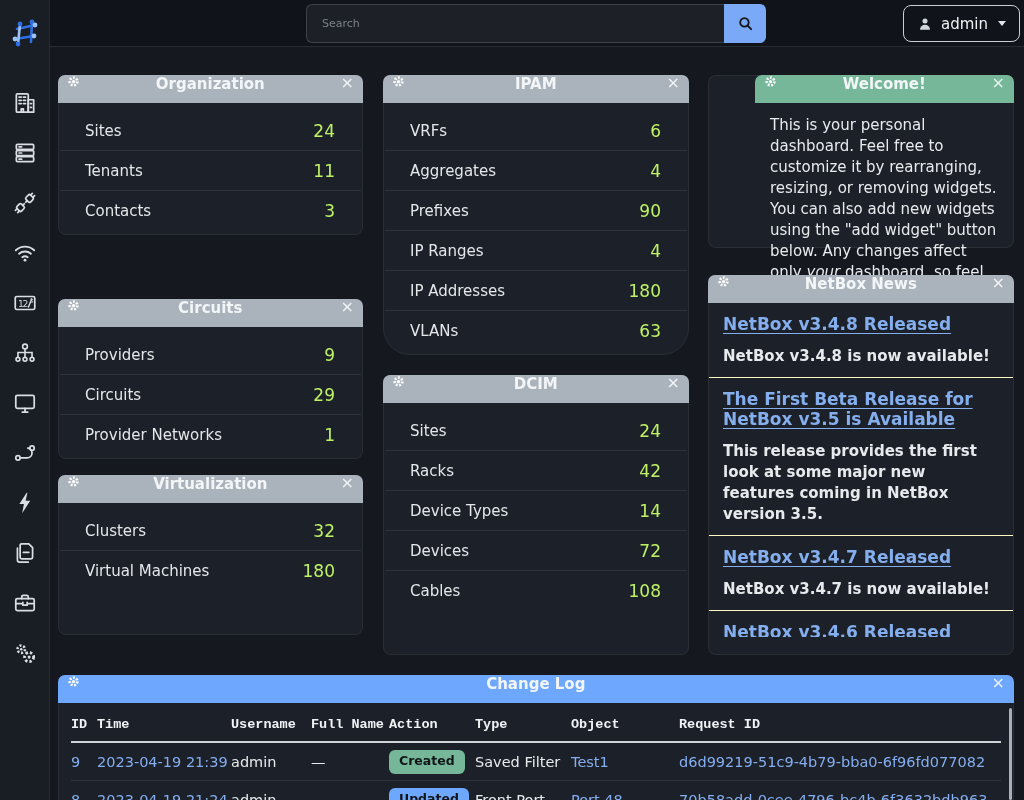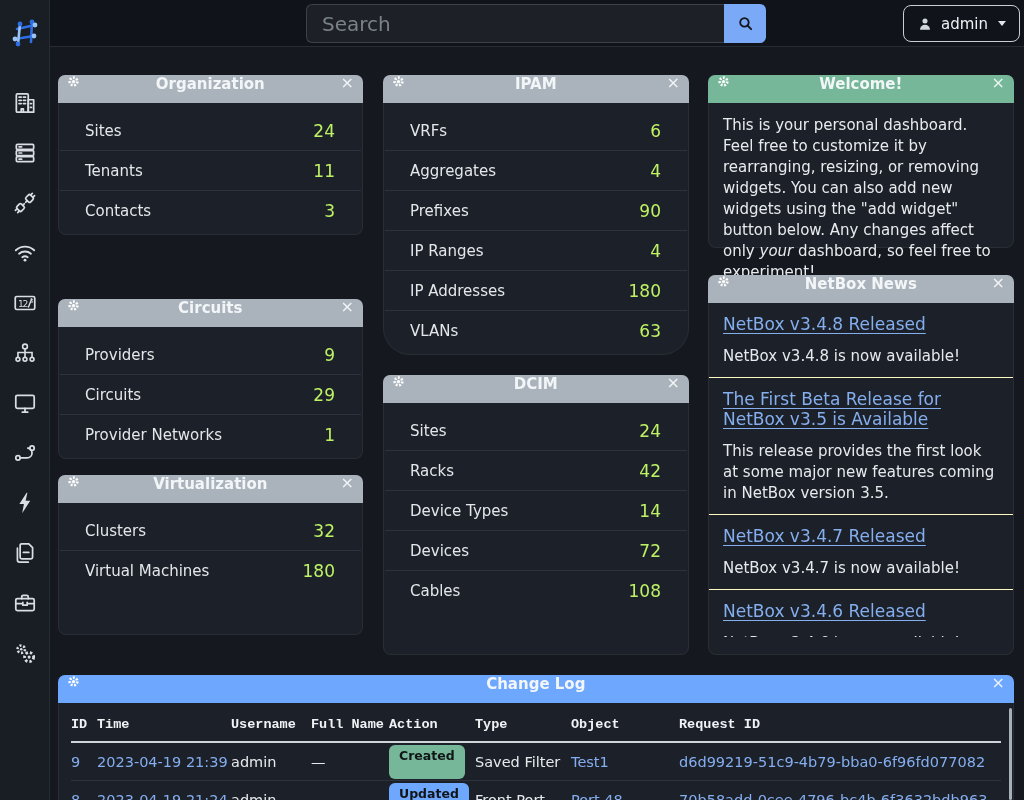--- a/index.html
+++ b/index.html
@@ -8,21 +8,21 @@
     position:relative; width:1024px; height:800px; overflow:hidden;
     background:#15181e;
     font-family:"DejaVu Sans","Liberation Sans",sans-serif;
     color:#e6eaed;
   }
   
   .navbar { position:absolute; left:50px; top:0; right:0; height:47px;
             background:#10141a; border-bottom:1px solid #262c34; }
   .search-wrap { position:absolute; left:256px; top:4px; width:460px; height:39px; display:flex; }
   .search-input { flex:1; background:#1d2127; border:1px solid #3b424b; border-right:none;
-                  border-radius:6px 0 0 6px; color:#e4e8eb; padding:0 15px; font-size:20px; outline:none;
+                  border-radius:6px 0 0 6px; color:#e4e8eb; padding:0 15px; font-size:11px; outline:none;
                   font-family:inherit; }
   .search-input::placeholder { color:#79818a; }
   .search-btn { width:42px; background:#79a9f7; border:none; border-radius:0 6px 6px 0;
                 display:flex; align-items:center; justify-content:center; cursor:pointer; }
   .user-btn { position:absolute; right:4px; top:5px; height:37px; padding:0 13px;
               background:transparent; border:1px solid #c9cfd6; border-radius:8px;
               color:#eef1f4; font-size:15px; display:flex; align-items:center; gap:8px;
               font-family:inherit; cursor:pointer; }
   .caret { width:0; height:0; border-left:4px solid transparent; border-right:4px solid transparent;
            border-top:5px solid #dfe4e8; margin-left:2px; }
@@ -48,36 +48,36 @@
   .stat-body { padding-top:8px; }
   .stat-row { height:40px; margin:0 1px; padding:0 26px 0 25px;
               display:flex; align-items:center; justify-content:space-between;
               border-bottom:1px solid #2d333c; cursor:pointer; }
   .stat-row:last-child { border-bottom:none; }
   .stat-label { font-size:15px; color:#e3e7ea; }
   .stat-value { font-size:17px; color:#bef264; }
   
   .welcome-body { padding:12px 14px; font-size:15px; line-height:21px; color:#e8ebee; }
   
-  .news-body { height:334px; overflow:hidden; }
+  .news-body { height:334px; overflow:hidden;font-weight:bold; }
   .news-item { padding:11px 14px 10px; }
   .news-item + .news-item { border-top:1px solid #fef9c3; }
   .news-headline { font-size:17px; line-height:20px; color:#84aeee;
                    text-decoration:underline; text-underline-offset:3px; cursor:pointer; }
   .news-summary { margin-top:12px; font-size:15px; line-height:21px; color:#e6eaed; }
   
   .cl-table { margin:7px 12px 0; }
   .cl-grid { display:grid; grid-template-columns:26px 134px 80px 78px 86px 96px 108px 1fr;
              align-items:center; }
   .cl-head { border-bottom:2px solid #cfd4d9; }
   .cl-head .cell { font-weight:bold; font-size:13.5px; color:#f0f3f5; padding:7px 0 9px;font-family:Liberation Mono, monospace; }
   .cl-row { height:38px; border-bottom:1px solid #2d333c; }
   .cl-row .cell { font-size:14.5px; color:#e6eaed; }
   a.tbl-link { color:#85aef0; text-decoration:none; cursor:pointer; }
-  .badge { display:inline-block; padding:3px 10px 16px; border-radius:6px;
+  .badge { display:inline-block; padding:3px 10px 6px; border-radius:6px;
            font-size:12.5px; font-weight:bold; color:#111518; }
   .badge-created { background:#75b798; }
   .badge-updated { background:#6ea8fe; }
   .cl-scroll { position:absolute; right:1px; top:32px; width:3px; height:92px;
                background:#a7afb7; border-radius:2px; }
   svg { display:block; }
 </style>
 </head>
 <body>
 
@@ -331,21 +331,21 @@
         <span class="stat-label">Devices</span>
         <span class="stat-value">72</span>
       </div>
       <div class="stat-row">
         <span class="stat-label">Cables</span>
         <span class="stat-value">108</span>
       </div>
     </div>
   </div>
 
-  <div class="card" style="left:708px; top:75px; width:306px; height:173px;">
+  <div class="card" style="left:708px; top:75px; width:306px; height:173px;padding-left:47px;">
     <div class="card-header hgr">
       <span class="hdr-gear">
         <svg width="13" height="13" viewBox="0 0 24 24">
             <circle cx="12" cy="12" r="7" fill="none" stroke="#fff" stroke-width="5" stroke-dasharray="3.4 2.8"></circle>
             <circle cx="12" cy="12" r="3" fill="#fff"></circle>
           </svg>
       </span>
       <span class="hdr-title">Welcome!</span>
       <span class="hdr-close">×</span>
     </div>

